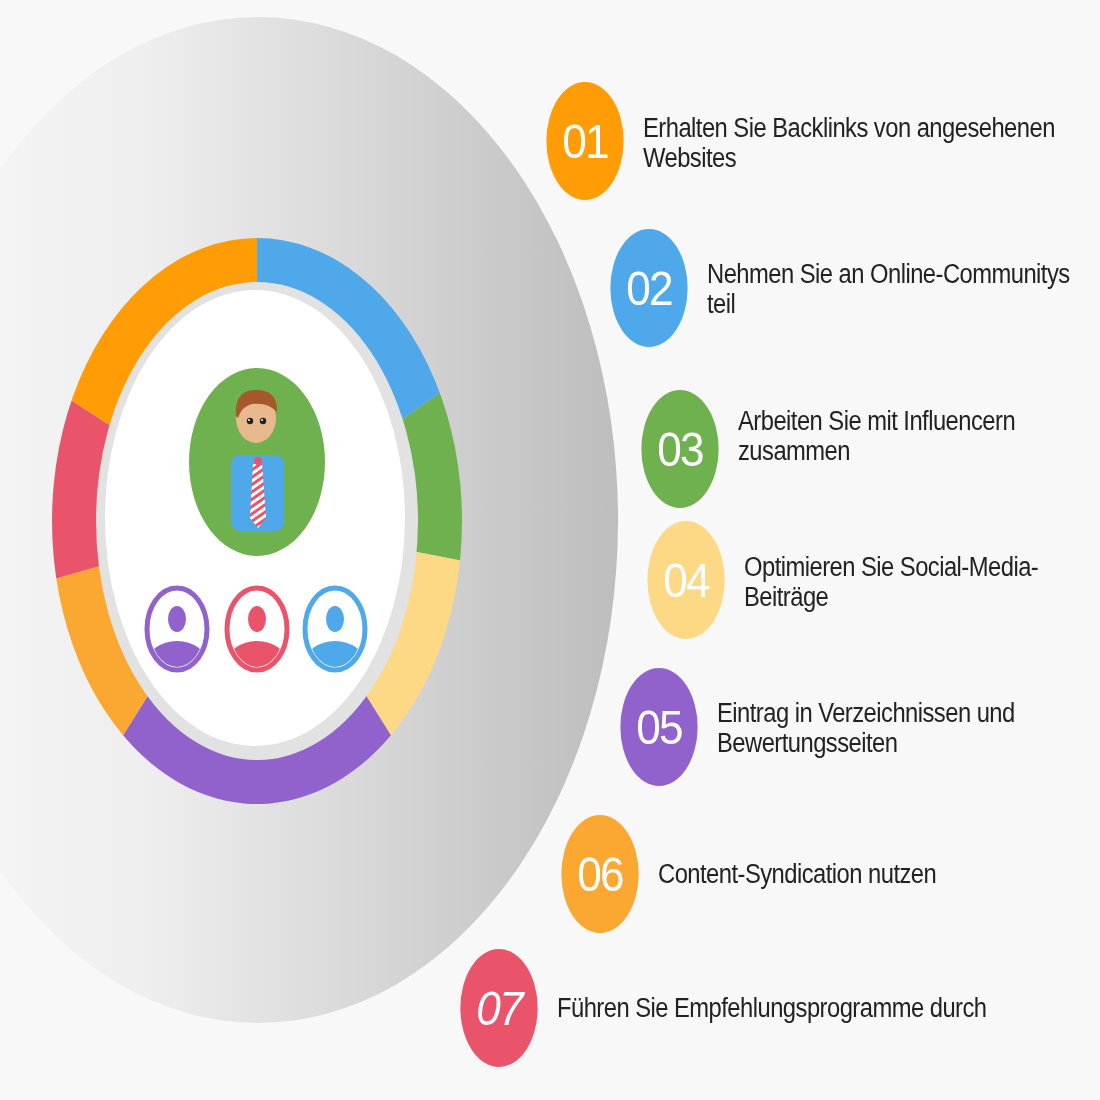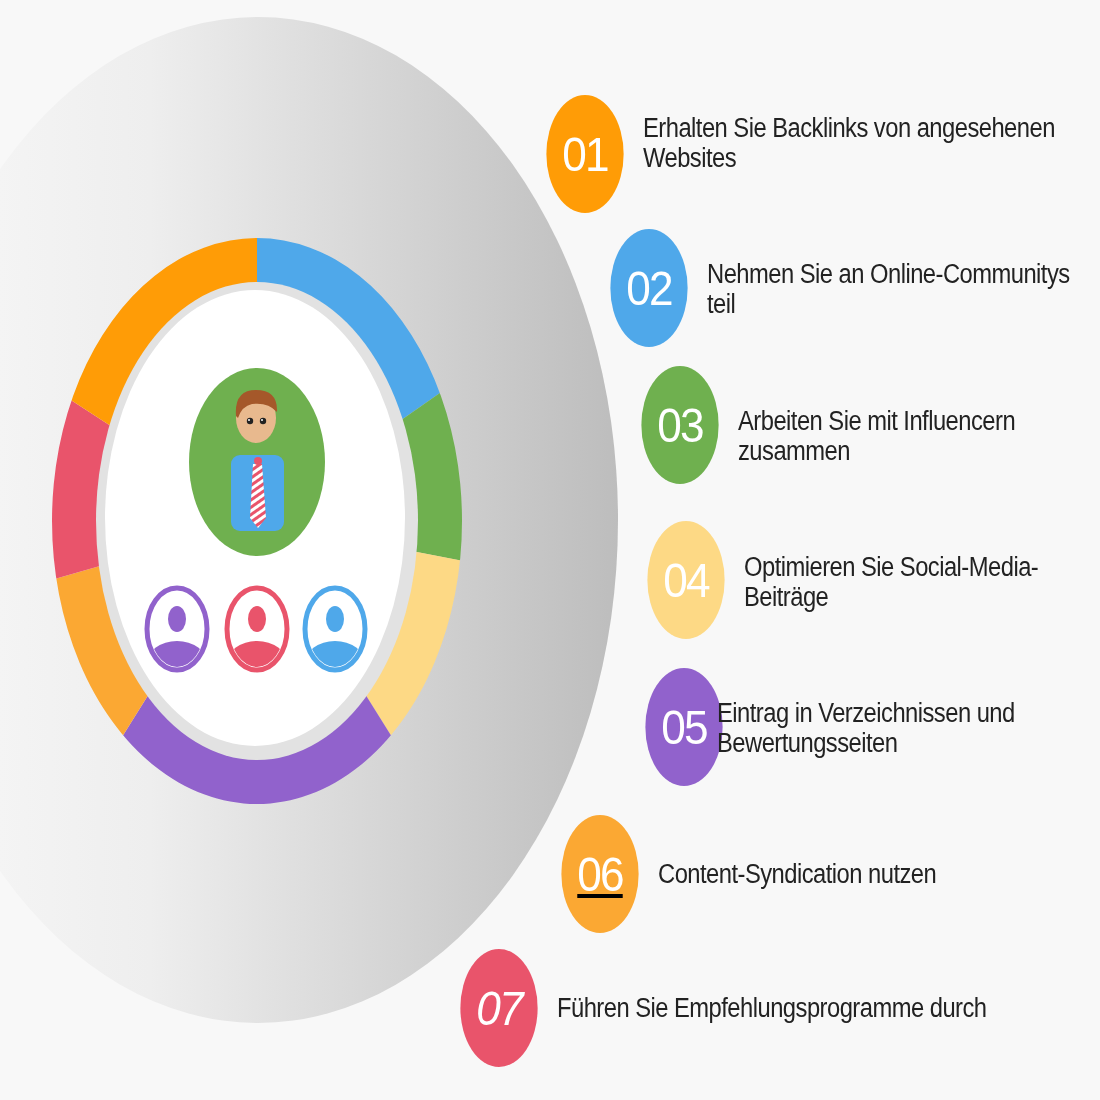--- a/index.html
+++ b/index.html
@@ -98,46 +98,46 @@
             <ellipse cx="335" cy="619" rx="9" ry="13" fill="#4fa8ea"></ellipse>
             <ellipse cx="335" cy="663" rx="30" ry="22" fill="#4fa8ea"></ellipse>
           </g>
         </g>
       </g>
   </svg>
 
   <div id="stepList"></div>
 </div>
 
-<div class="step" style="left:543px;top:95px;">
+<div class="step" style="left:543px;top:82px;">
   <div class="num" style="background:#ff9c06;">01</div>
 </div>
 <div class="label" style="left:643px;top:113px;"><span>Erhalten Sie Backlinks von angesehenen</span><br><span>Websites</span></div>
 
 <div class="step" style="left:607px;top:229px;justify-content:flex-end;">
   <div class="num" style="background:#4fa8ea;">02</div>
 </div>
 <div class="label" style="left:707px;top:259px;"><span>Nehmen Sie an Online-Communitys</span><br><span>teil</span></div>
 
-<div class="step" style="left:638px;top:366px;justify-content:center;">
+<div class="step" style="left:638px;top:390px;justify-content:center;">
   <div class="num" style="background:#6fb04f;">03</div>
 </div>
 <div class="label" style="left:738px;top:406px;"><span>Arbeiten Sie mit Influencern</span><br><span>zusammen</span></div>
 
 <div class="step" style="left:644px;top:521px;">
   <div class="num" style="background:#fdd985;">04</div>
 </div>
 <div class="label" style="left:744px;top:552px;"><span>Optimieren Sie Social-Media-</span><br><span>Beiträge</span></div>
 
-<div class="step" style="left:642px;top:668px;">
+<div class="step" style="left:617px;top:668px;">
   <div class="num" style="background:#9162cc;">05</div>
 </div>
 <div class="label" style="left:717px;top:698px;"><span>Eintrag in Verzeichnissen und</span><br><span>Bewertungsseiten</span></div>
 
-<div class="step" style="left:558px;top:815px;text-decoration:underline;">
+<div class="step" style="left:558px;top:815px;">
   <div class="num" style="background:#fba833;">06</div>
 </div>
 <div class="label" style="left:658px;top:859px;"><span>Content-Syndication nutzen</span></div>
 
 <div class="step" style="left:457px;top:949px;font-style:italic;">
   <div class="num" style="background:#e9546b;">07</div>
 </div>
 <div class="label" style="left:557px;top:993px;"><span>Führen Sie Empfehlungsprogramme durch</span></div>
 
 </body></html>

